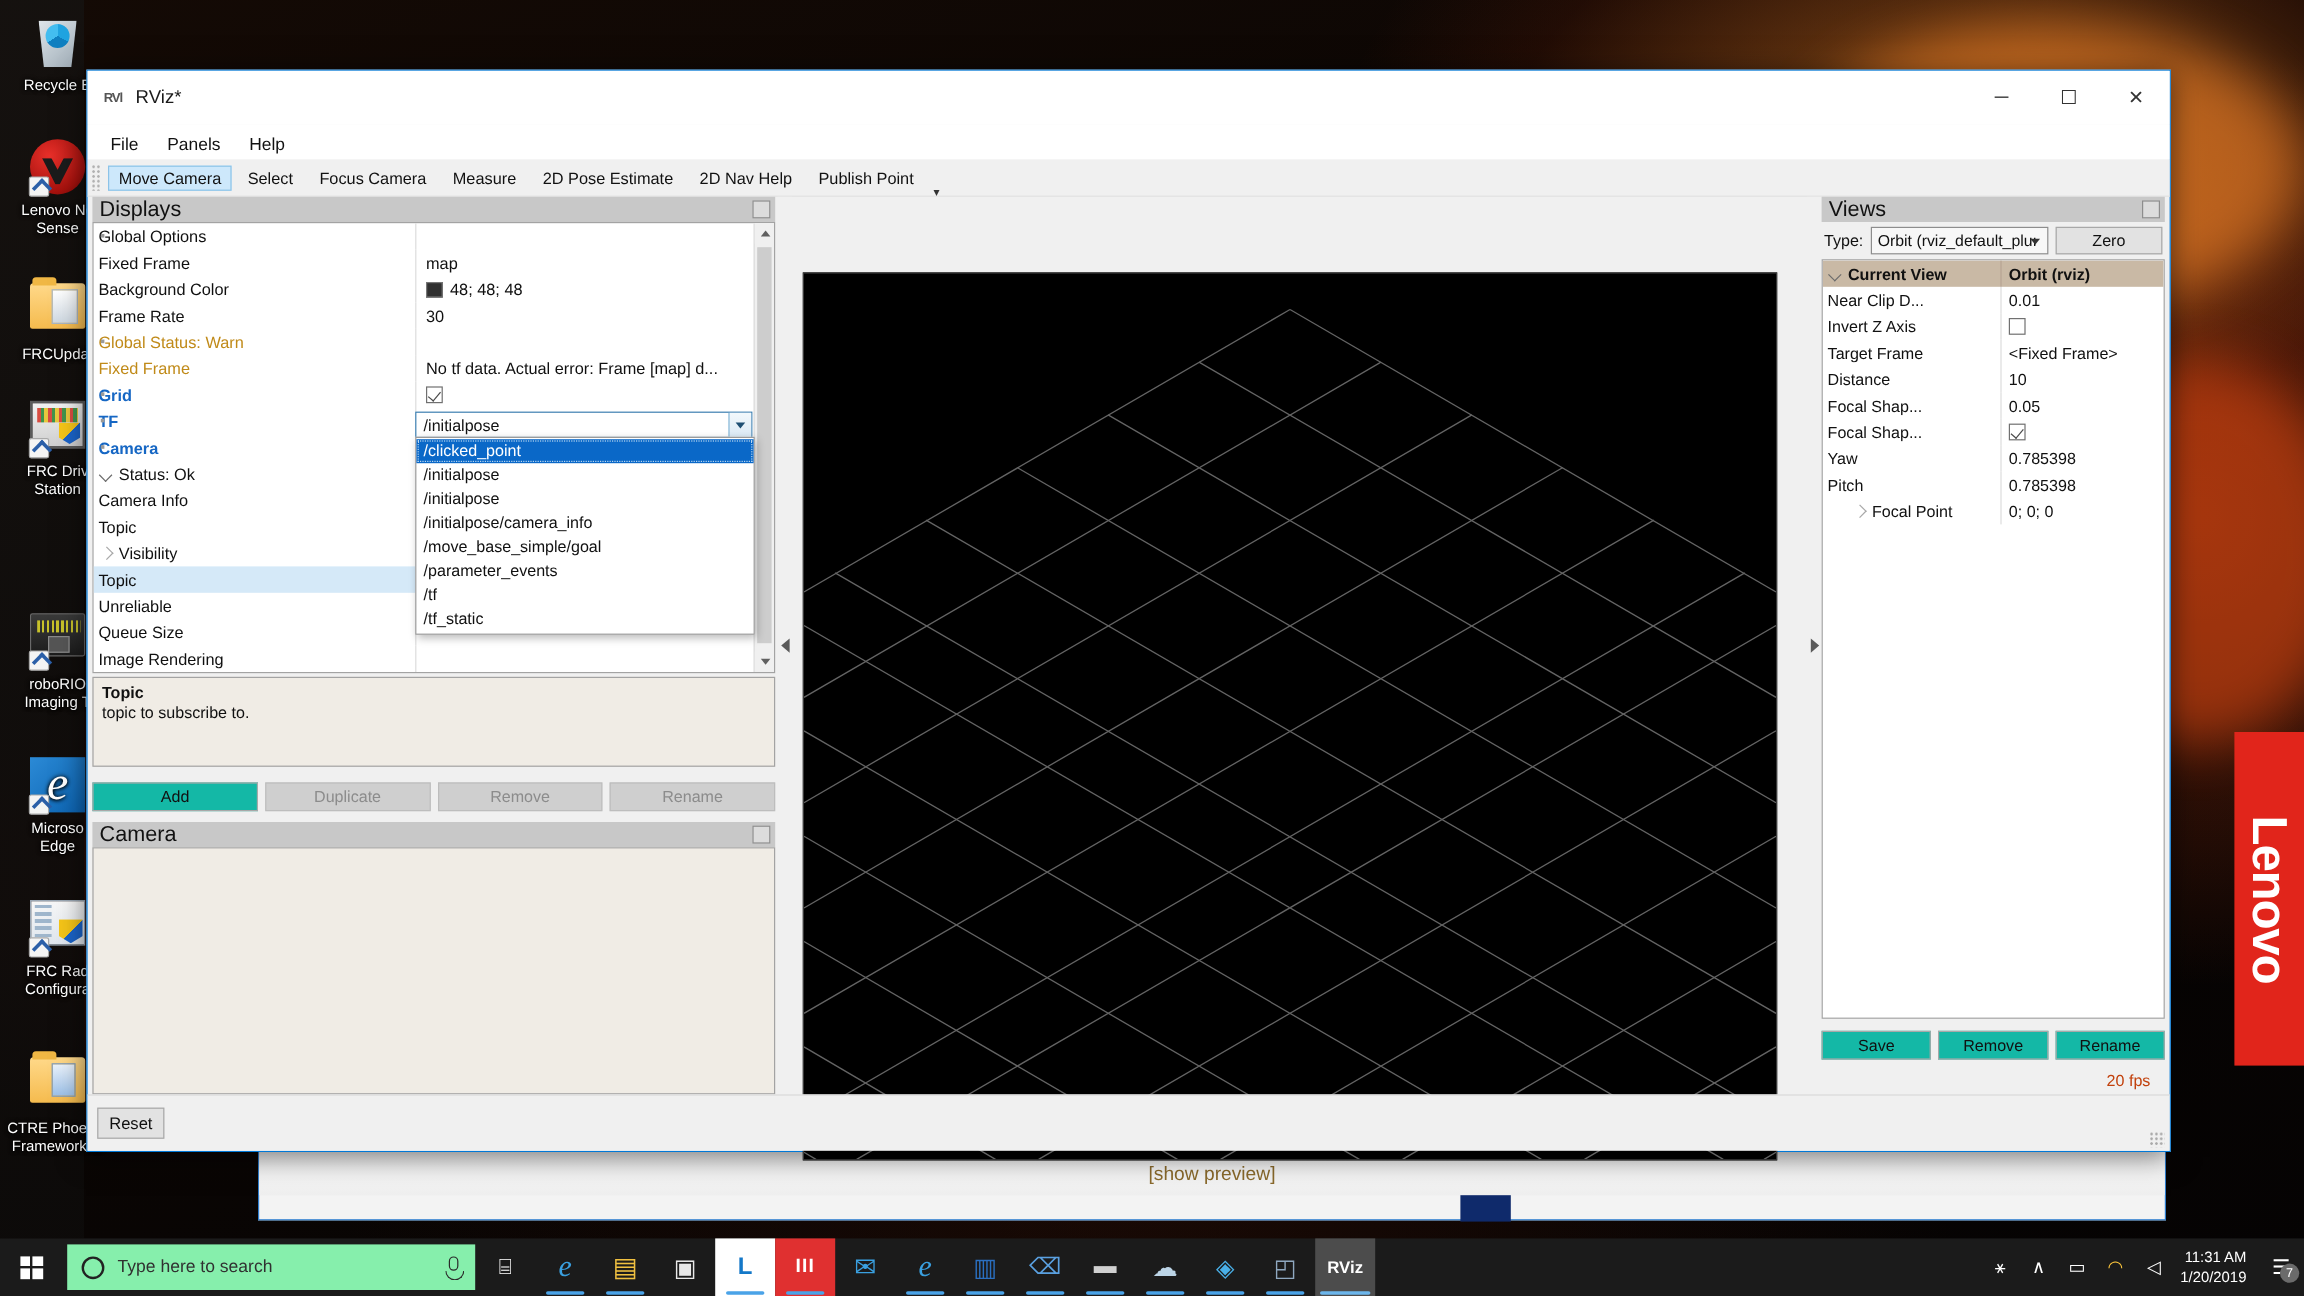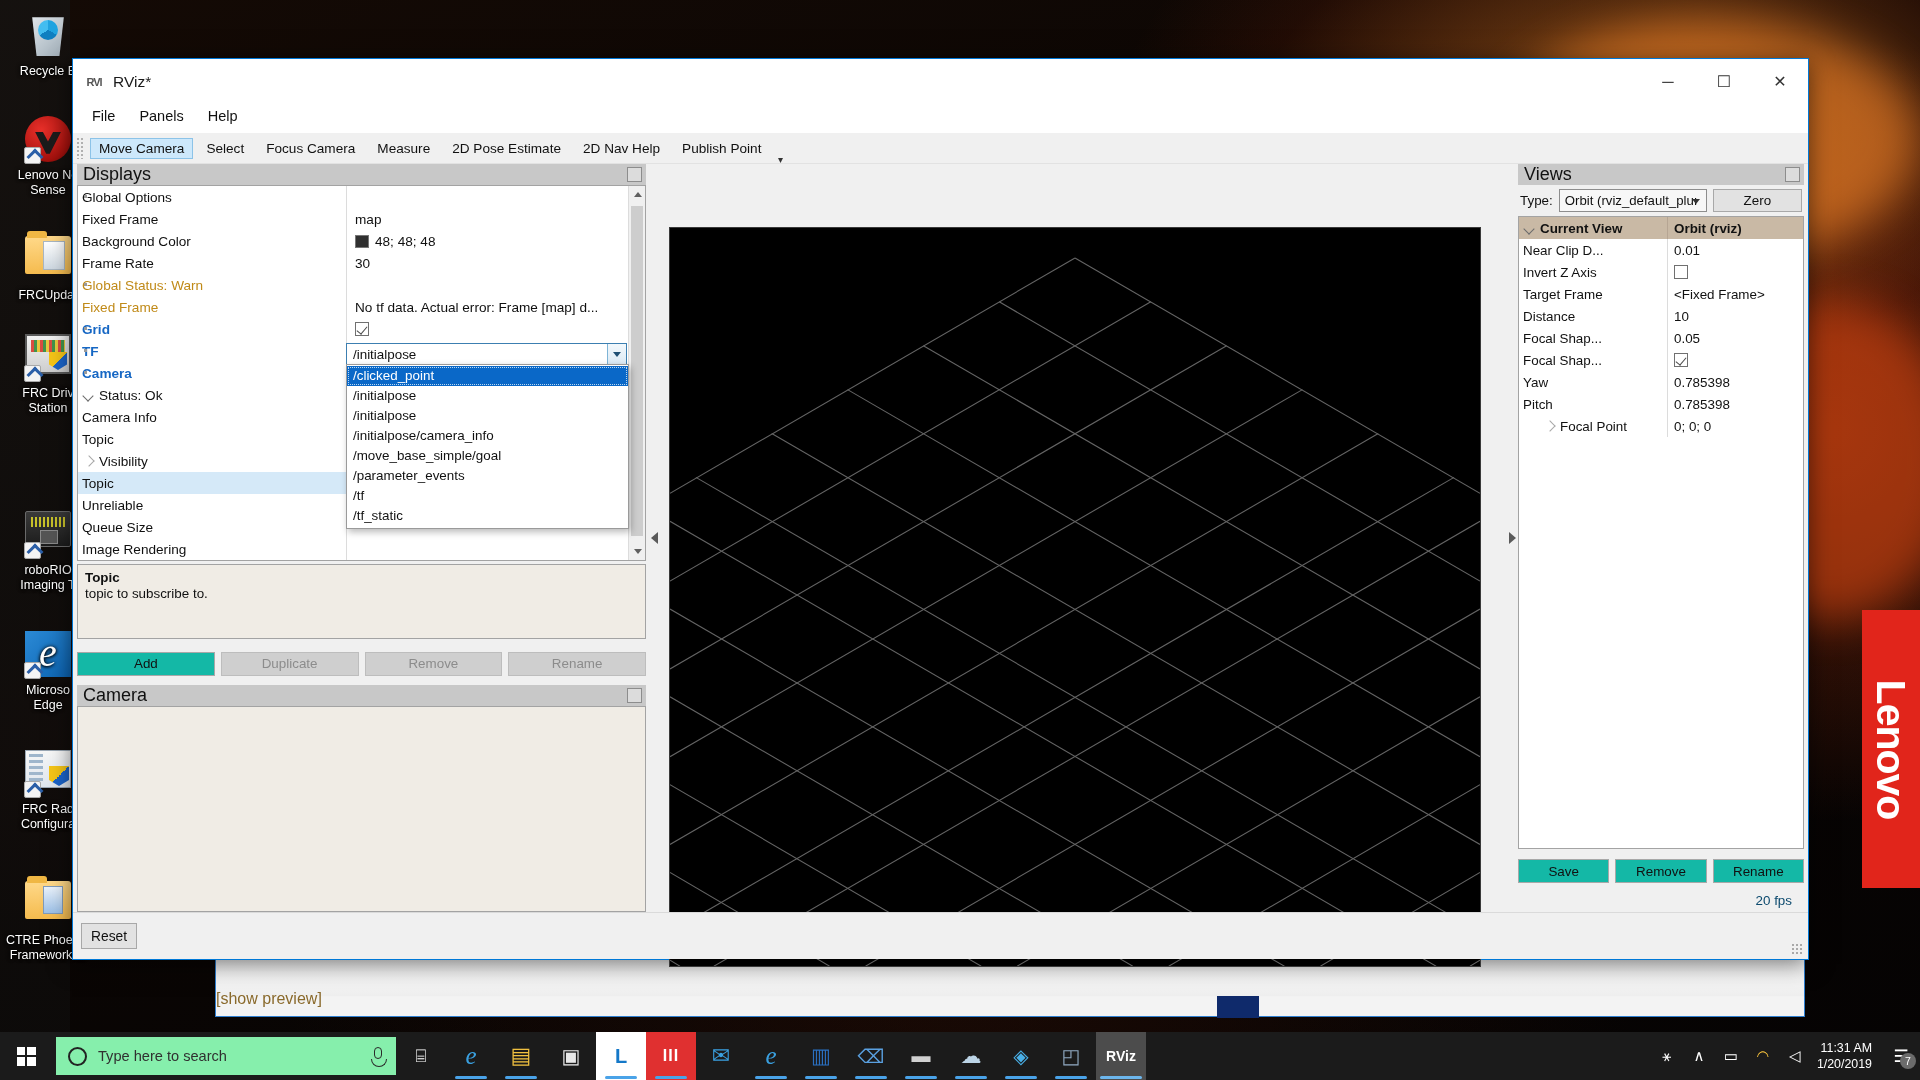--- a/index.html
+++ b/index.html
@@ -181,21 +181,21 @@
     left: 215px; top: 955px; width: 1590px; height: 62px;
     background: #f3f3f3;
     border: 1px solid #2f7fd0;
   }
   #bg-window .bw-inner {
     position:absolute; left:0; right:0; top:0; height:40px;
     background: linear-gradient(180deg,#fdfdfd,#efefef);
   }
   #bg-window .show-preview {
     position:absolute; left:0; right:0; top:14px;
-    text-align:left; color:#8a6a2c; font-size:16px;margin-top:20px;
+    text-align:center; color:#8a6a2c; font-size:16px;
   }
   #bg-window .blue-block {
     position:absolute; right:545px; top:40px; width:42px; height:22px; background:#0f2a6b;
   }
 
   
   #rviz-window {
     position: absolute;
     left: 72px; top: 58px;
     width: 1737px; height: 902px;
@@ -217,21 +217,21 @@
   #titlebar .title-text { font-size: 15.5px; color: #1a1a1a; }
   .win-btns { position:absolute; right:0; top:0; height:45px; display:flex; }
   .win-btn {
     width: 56px; height: 45px;
     display:flex;align-items:center;justify-content:center;
     font-size: 16px; color: #333;
   }
 
   #menubar {
     height: 29px; background: #ffffff;
-    display: flex; align-items: flex-start; padding-left: 7px;
+    display: flex; align-items: flex-end; padding-left: 7px;
     font-size: 14.5px; color: #111;
   }
   #menubar .mi { padding: 4px 12px; }
 
   #toolbar {
     height: 31px; background: #f0f0f0;
     display: flex; align-items: center;
     position: relative;
     border-bottom: 1px solid #e2e2e2;
   }
@@ -531,21 +531,21 @@
     height: 22px; display:flex; align-items:center;
     overflow:hidden;white-space:nowrap;
   }
   .vrow.header .vv { border-left-color:#b6a593; }
   .vind1 { padding-left: 42px; }
   #views-btns {
     height: 34px; display:flex; align-items:center; gap:6px; margin-top:5px;
   }
   #views-fps {
     height: 24px; display:flex; align-items:center; justify-content:flex-end;
-    font-size: 13.4px; color:#0c4a6e; padding-right: 12px;
+    font-size: 13.4px; color:#c2410c; padding-right: 12px;
   }
 
   
   #statusbar {
     position:absolute; left:0; right:0; bottom:0; height: 47px;
     background: #f0f0f0;
     border-top: 1px solid #dadada;
     display:flex; align-items:center; padding-left: 8px;
   }
   #reset-btn {

